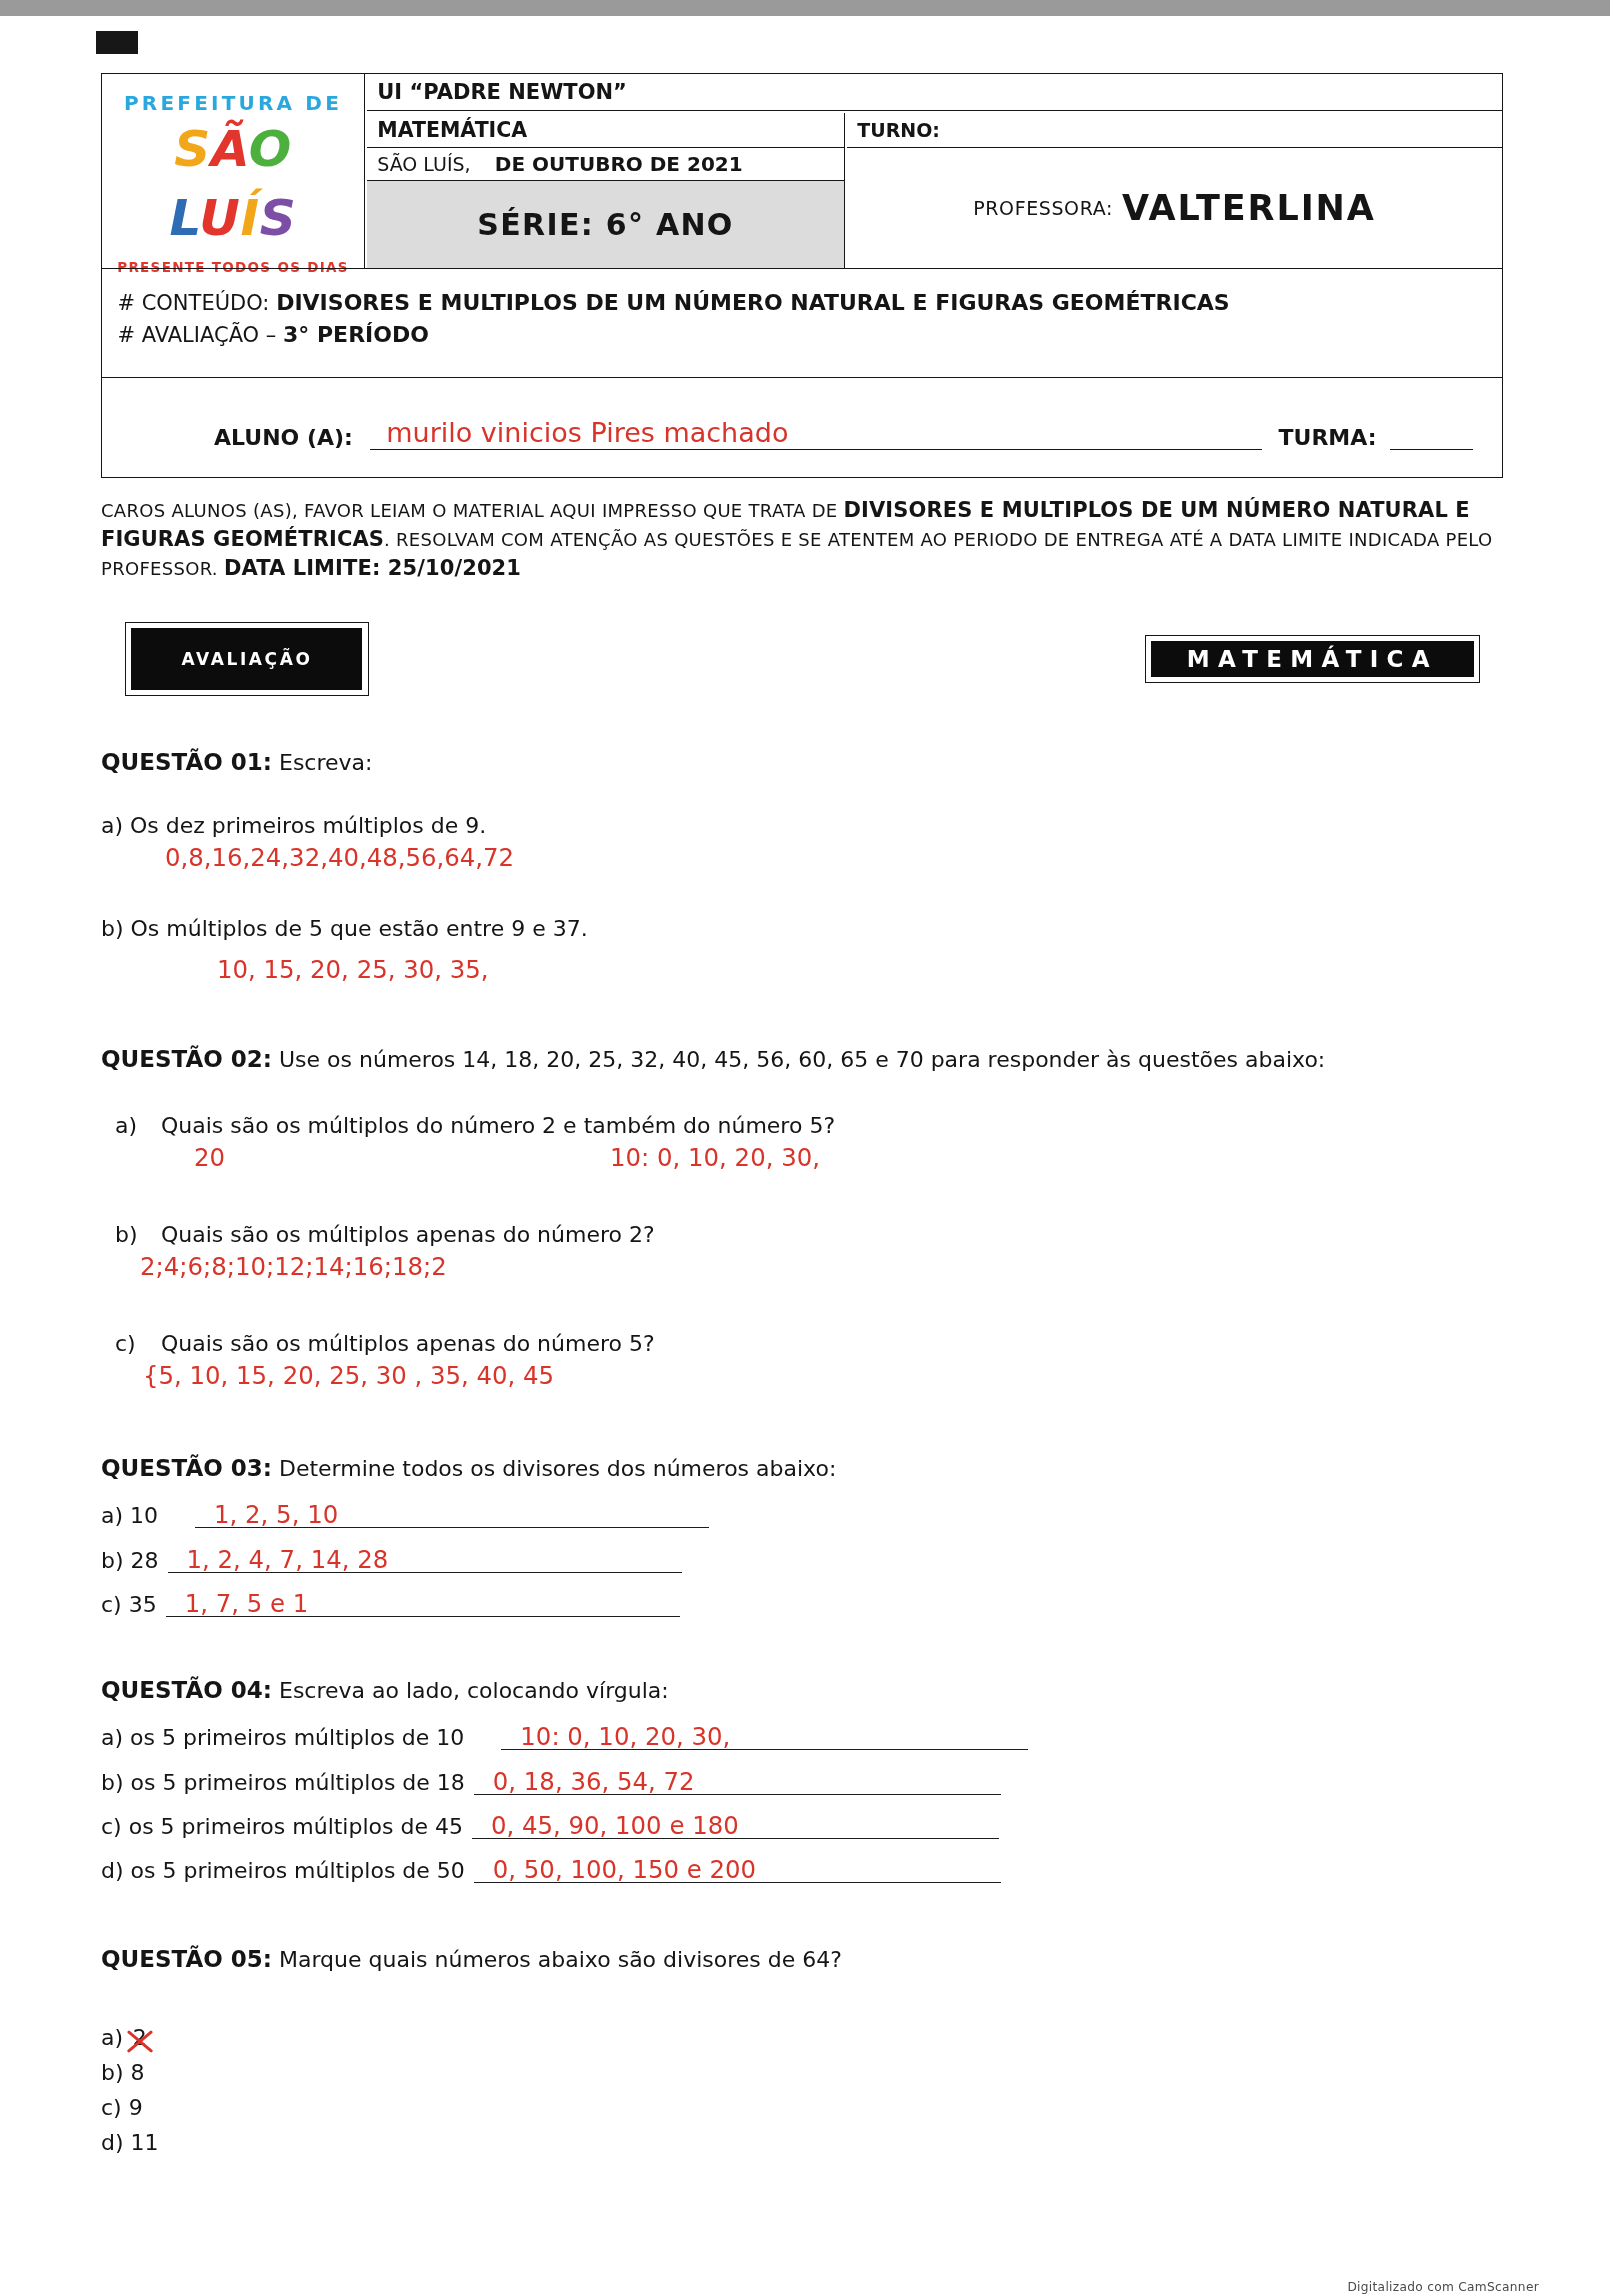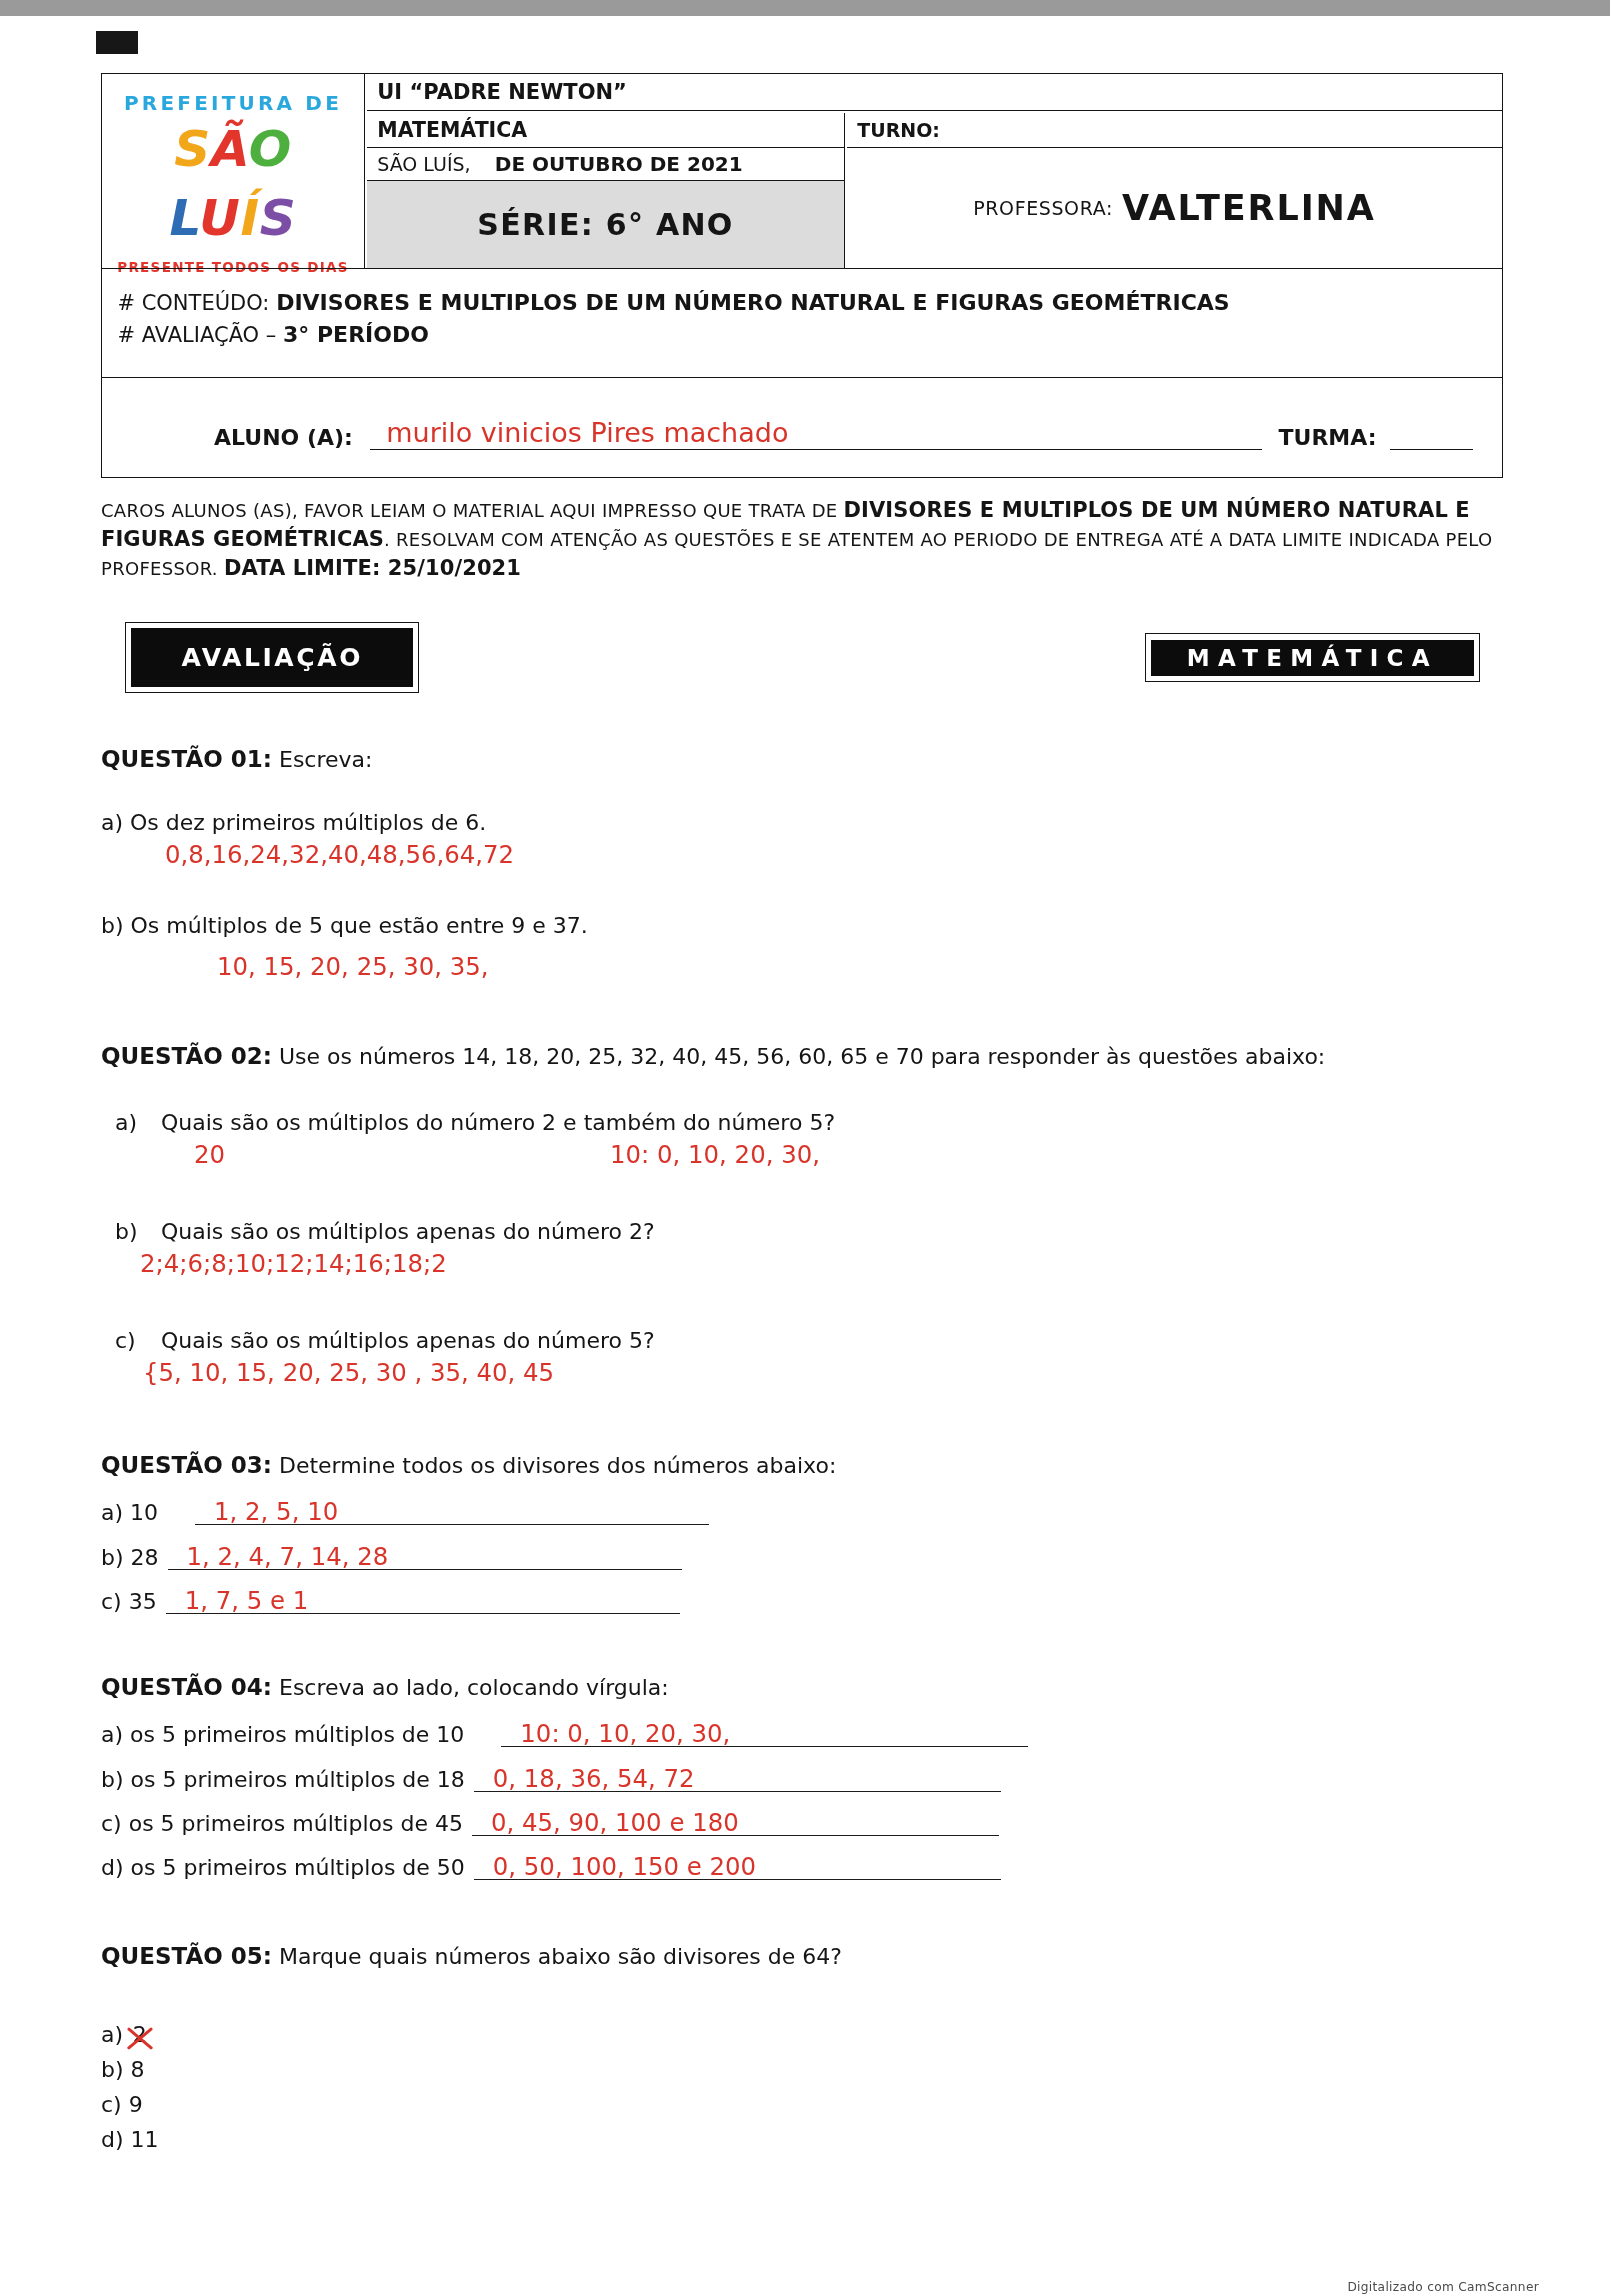--- a/index.html
+++ b/index.html
@@ -45,21 +45,21 @@
   .aluno-name{position:absolute;left:16.7px;bottom:1.3px;color:#d8342a;font-size:27px;white-space:nowrap;}
   .turma-line{width:83px;border-bottom:1.9px solid #151515;margin-left:13px;height:26px;}
 
   
   .intro{margin-top:18px;font-size:18px;line-height:29px;letter-spacing:0.3px;}
   .intro b{font-size:21px;letter-spacing:0.1px;}
 
   
   .badges{margin-top:39px;display:flex;justify-content:space-between;align-items:center;padding:0 23px 0 24.4px;}
   .badge{border:1.9px solid #151515;padding:5.1px;background:#fff;}
-  .badge-inner{background:#0c0c0c;color:#ffffff;font-weight:bold;font-size:25px;padding:15px 50px;letter-spacing:2.6px;}
+  .badge-inner{background:#0c0c0c;color:#ffffff;font-weight:bold;font-size:17px;padding:21px 50px;letter-spacing:2.6px;}
   .badge-right .badge-inner{letter-spacing:8.3px;padding:5.1px 36px;font-size:23px;}
 
   
   .q{margin-top:0;}
   .q-title{font-size:22px;line-height:31px;}
   .q-title b{font-size:23px;}
   .q-item{font-size:22px;line-height:31px;}
   .red{color:#d8342a;}
   .hand{font-size:24.4px;line-height:33px;white-space:nowrap;}
 
@@ -148,21 +148,21 @@
       <div class="badge badge-right">
         <div class="badge-inner">MATEMÁTICA</div>
       </div>
     </div>
 
     <div class="q mt80">
       <div class="q-title">
         <b>QUESTÃO 01:</b>
         <span>Escreva:</span>
       </div>
-      <div class="q-item mt50">a) Os dez primeiros múltiplos de 6.</div>
+      <div class="q-item mt50">a) Os dez primeiros múltiplos de 9.</div>
       <div class="indent1 red hand">0,8,16,24,32,40,48,56,64,72</div>
       <div class="q-item mt60">b) Os múltiplos de 5 que estão entre 9 e 37.</div>
       <div class="indent2 red hand mt14">10, 15, 20, 25, 30, 35,</div>
     </div>
 
     <div class="q mt90">
       <div class="q-title">
         <b>QUESTÃO 02:</b>
         <span>Use os números 14, 18, 20, 25, 32, 40, 45, 56, 60, 65 e 70 para responder às questões abaixo:</span>
       </div>

